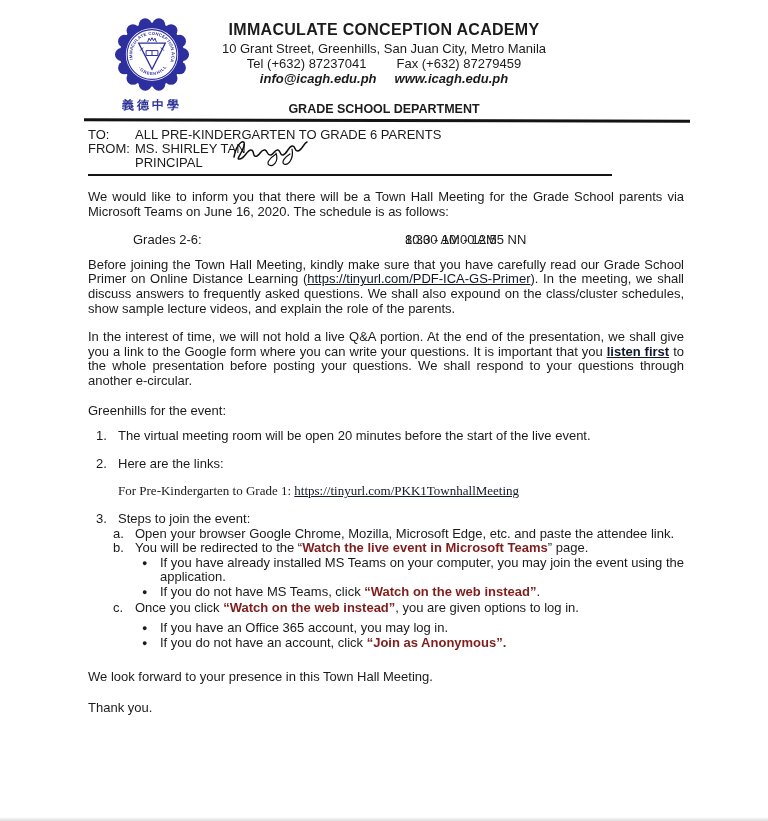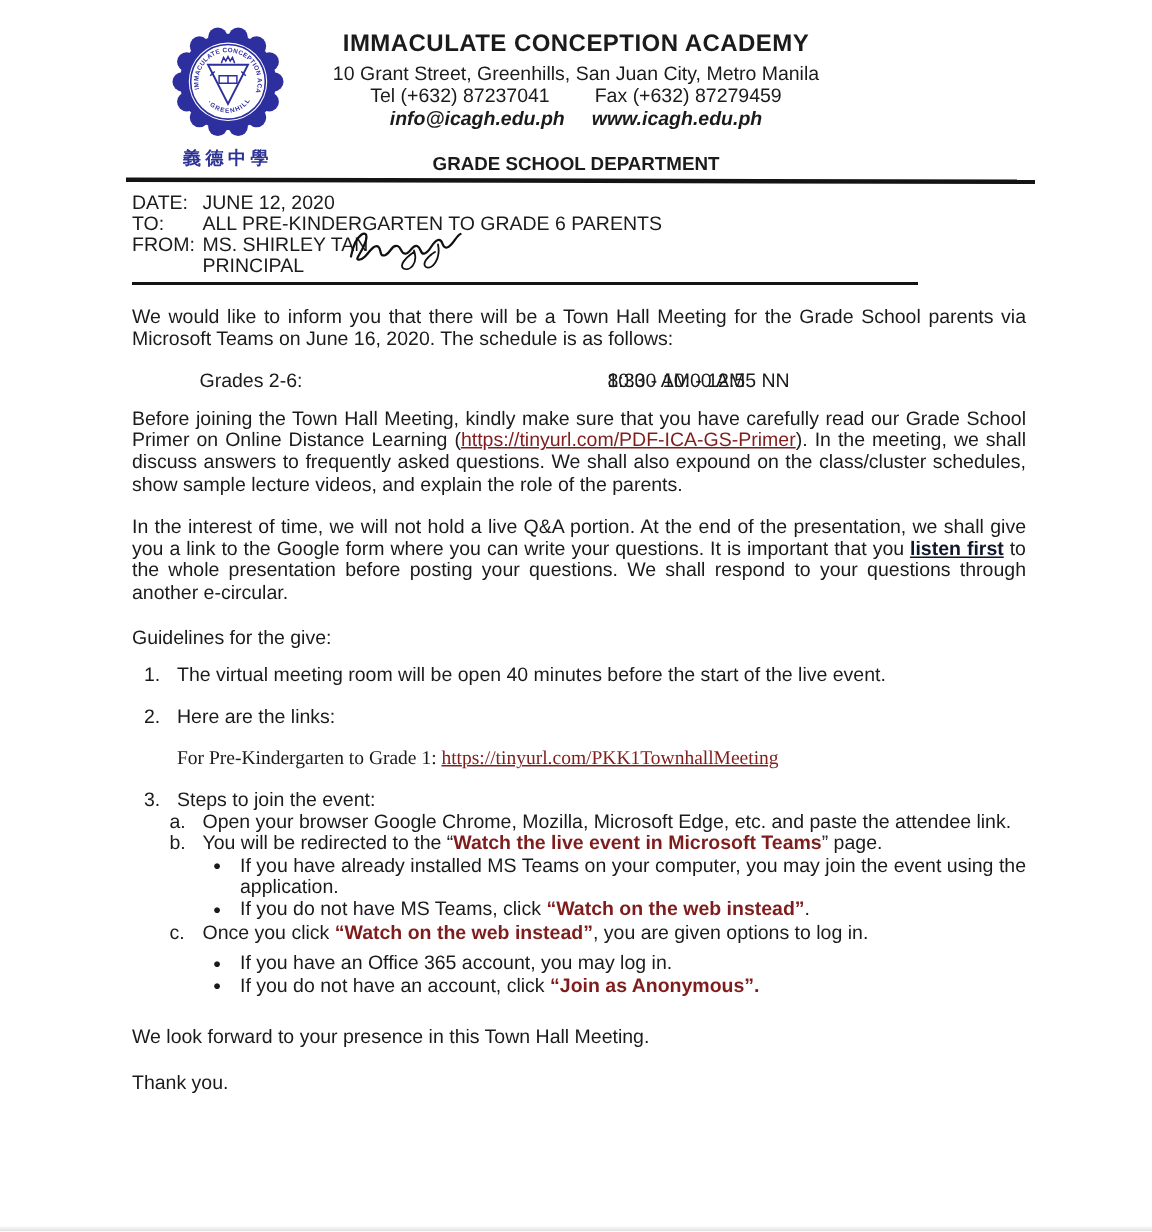--- a/index.html
+++ b/index.html
@@ -38,21 +38,21 @@
   .guidelines-heading { margin-top:15px; }
   .num-row { display:flex; }
   .num-col { flex:none; width:30px; padding-left:8px; box-sizing:border-box; }
   .mt11 { margin-top:11px; } .mt13 { margin-top:13px; }
   .sub-row { display:flex; margin-left:25px; }
   .letter-col { flex:none; width:22px; }
   .bullet-row { display:flex; margin-left:54px; text-align:justify; }
   .bullet-col { flex:none; width:18px; font-size:9px; line-height:14.6px; }
   .bullet-gap { margin-top:5px; }
   .link-line { margin-left:30px; margin-top:13px;font-family:Liberation Serif, serif; }
-  a.doc-link { color:#7f1d1d; text-decoration:underline; }
+  a.doc-link { color:#0f172a; text-decoration:underline; }
   .bold { font-weight:bold; color:#7f1d1d;margin-top:34px; }
   .bold-underline { font-weight:bold; text-decoration:underline; color:#0f172a; }
   .closing-line { margin-top:20px; }
   .thanks-line { margin-top:16px; }
   .scan-edge { position:absolute; left:0; right:0; bottom:0; height:4px;
                background:linear-gradient(#ffffff,#cfcfcf); opacity:0.7; }
 </style>
 </head>
 <body>
 
@@ -109,23 +109,20 @@
       <div class="web-line">
         <span>info@icagh.edu.ph</span><span class="website-text">www.icagh.edu.ph</span>
       </div>
       <div class="department-line">GRADE SCHOOL DEPARTMENT</div>
     </div>
     <div class="rule-thick"></div>
   </div>
 
   <div class="memo">
     <div class="memo-row">
-      <span class="memo-label">DATE:</span><span>JUNE 12, 2020</span>
-    </div>
-    <div class="memo-row">
       <span class="memo-label">TO:</span><span>ALL PRE-KINDERGARTEN TO GRADE 6 PARENTS</span>
     </div>
     <div class="memo-row">
       <span class="memo-label">FROM:</span><span>MS. SHIRLEY TAN</span>
       <svg class="signature-svg" viewBox="0 0 82 34">
         <g fill="none" stroke="#101010" stroke-width="1.5" stroke-linecap="round">
           <path d="M4 22 C7 6 16 3 14 11 C12 19 5 25 10 24 C15 23 17 15 21 15 C25 15 22 23 27 21 C31 19 31 14 35 15 C38 16 37 21 41 20 C44 19 45 14 48 15 C51 16 50 21 53 20 C57 19 58 12 62 11 C66 10 64 17 68 16 C72 15 74 8 77 7"></path>
           <path d="M46 18 C49 27 43 32 39 30 C36 28 40 23 46 19" stroke-width="1.2"></path>
           <path d="M62 14 C64 24 58 31 54 29 C51 27 55 22 60 19" stroke-width="1.2"></path>
         </g>
@@ -146,25 +143,25 @@
     </div>
     <div class="sched-row">
       <span class="sched-label">Grades 2-6:</span>
       <span class="sched-time">10:30 AM - 12:55 NN</span>
     </div>
 
     <p class="para" style="margin-top:10px;"><span>Before joining the Town Hall Meeting, kindly make sure that you have carefully read our Grade School Primer on Online Distance Learning (</span><a class="doc-link" href="#">https://tinyurl.com/PDF-ICA-GS-Primer</a><span>).  In the meeting, we shall discuss answers to frequently asked questions. We shall also expound on the class/cluster schedules, show sample lecture videos, and explain the role of the parents.</span></p>
 
     <p class="para"><span>In the interest of time, we will not hold a live Q&amp;A portion.  At the end of the presentation, we shall give you a link to the Google form where you can write your questions.  It is important that you </span><span class="bold-underline">listen first</span><span> to the whole presentation before posting your questions.  We shall respond to your questions through another e-circular.</span></p>
 
-    <div class="guidelines-heading">Guidelines for the give:</div>
+    <div class="guidelines-heading">Greenhills for the event:</div>
 
     <div class="num-row mt11">
       <span class="num-col">1.</span>
-      <span>The virtual meeting room will be open 40 minutes before the start of the live event.</span>
+      <span>The virtual meeting room will be open 20 minutes before the start of the live event.</span>
     </div>
 
     <div class="num-row mt13">
       <span class="num-col">2.</span>
       <span>Here are the links:</span>
     </div>
     <div class="link-line">
       <span>For Pre-Kindergarten to Grade 1: </span><a class="doc-link" href="#">https://tinyurl.com/PKK1TownhallMeeting</a>
     </div>
 

